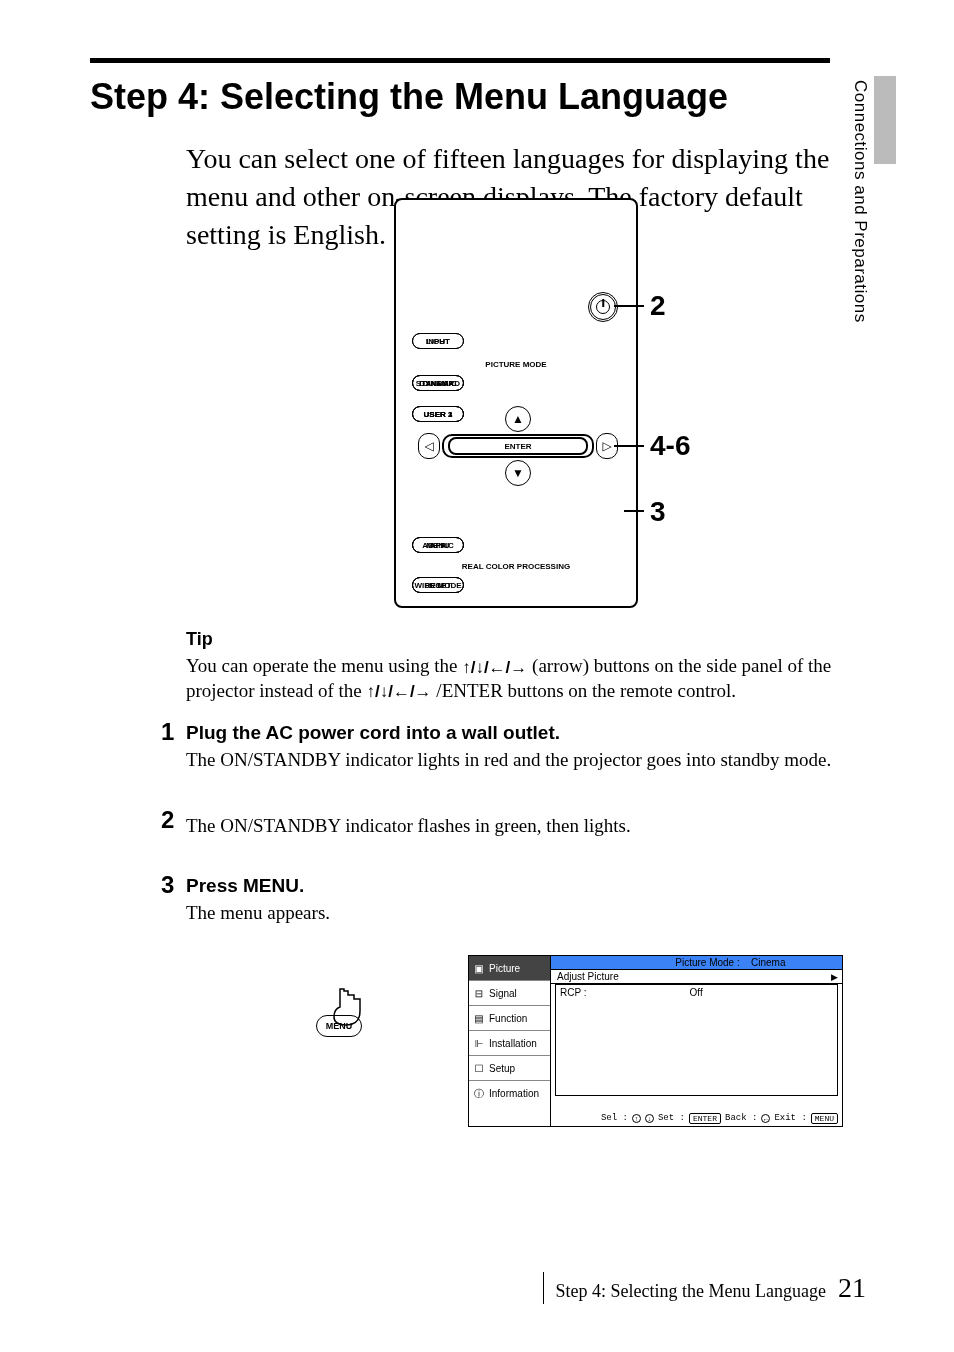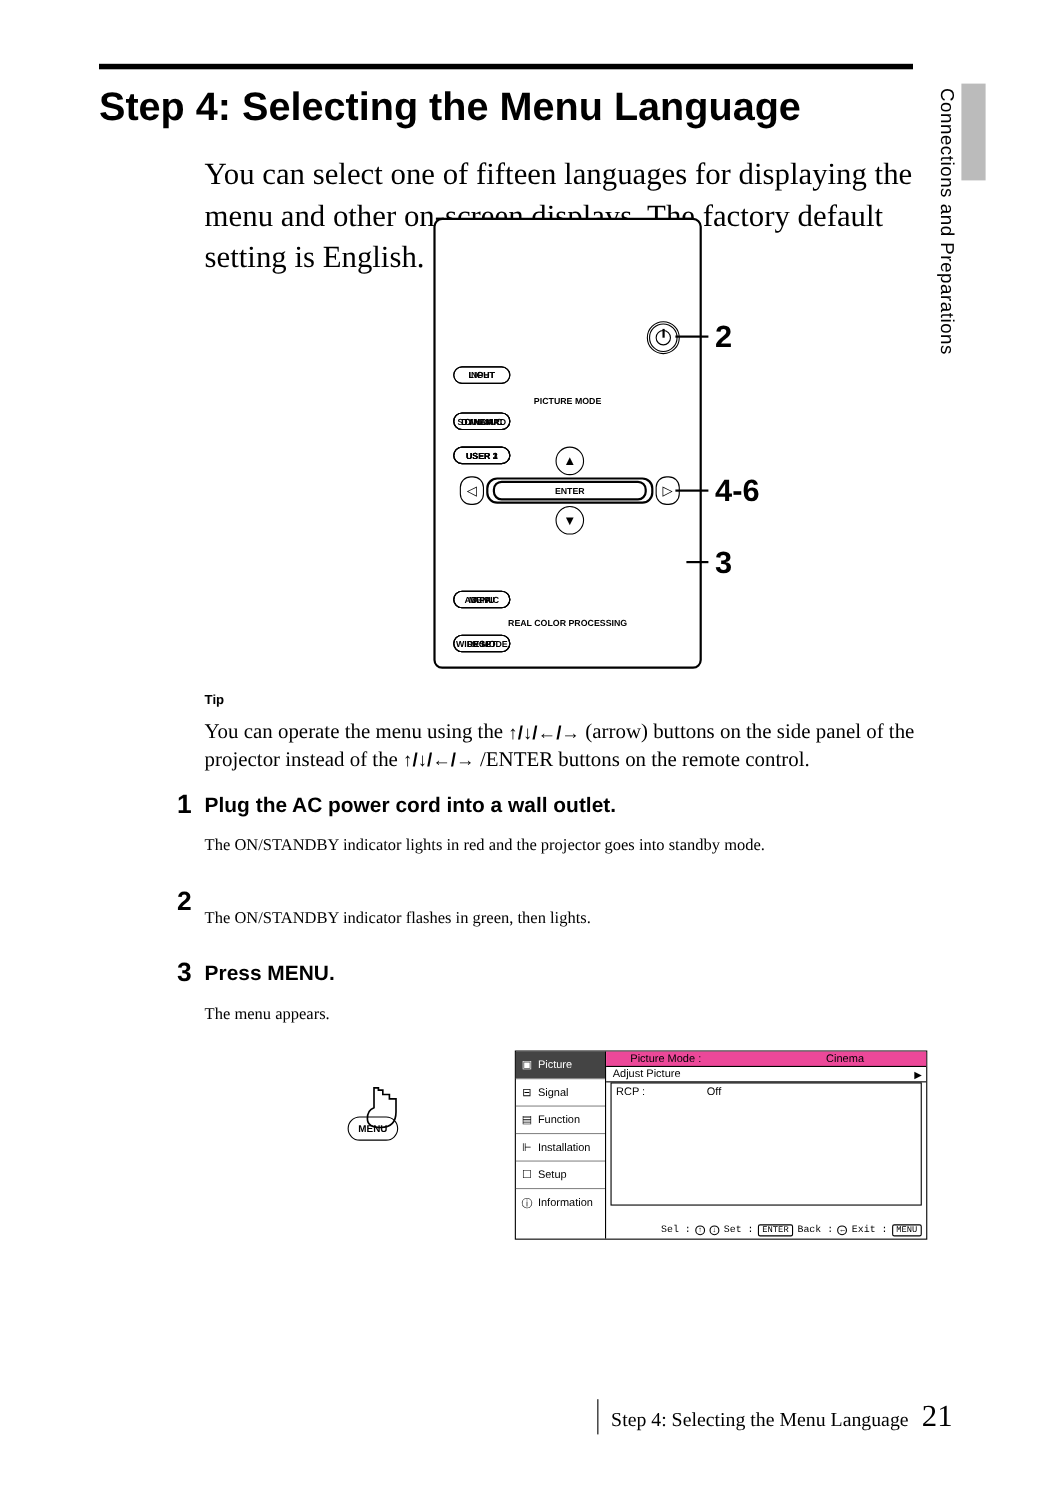--- a/index.html
+++ b/index.html
@@ -151,21 +151,21 @@
     font-family: Arial, Helvetica, sans-serif;
     font-size: 28px;
     font-weight: 700;
   }
   
   .tip-h {
     position: absolute;
     top: 629px; left: 186px;
     font-family: Arial, Helvetica, sans-serif;
     font-weight: 700;
-    font-size: 12px;
+    font-size: 18px;
   }
   .tip-p {
     position: absolute;
     top: 654px; left: 186px;
     width: 650px;
     font-size: 19px;
     line-height: 1.3;
   }
   .arrow-inline {
     display: inline-block;
@@ -182,22 +182,22 @@
     font-family: Arial, Helvetica, sans-serif;
     font-weight: 700;
     font-size: 24px;
   }
   .step .title {
     font-family: Arial, Helvetica, sans-serif;
     font-weight: 700;
     font-size: 19px;
   }
   .step .body {
-    font-size: 15px;
-    margin-top: 16px;
+    font-size: 19px;
+    margin-top: 4px;
     line-height: 1.3;
   }
   .step1 { top: 722px; }
   .step2 { top: 810px; }
   .step3 { top: 875px; }
   .power-icon-inline {
     display:inline-block;width:14px;height:14px;border:1.5px solid #000;border-radius:50%;position:relative;vertical-align:-1px;margin:0 1px;
   }
   .power-icon-inline::after{content:"";position:absolute;top:-3px;left:50%;width:1.5px;height:9px;background:#000;transform:translateX(-50%);}
 
@@ -237,39 +237,40 @@
     border-bottom: 1px solid #888;
   }
   .osd-left .tab.sel { background:#444;color:#fff; }
   .osd-left .tab:last-of-type { border-bottom:none;}
   .osd-left .glyph { font-size:10px; display:inline-block; width:12px; text-align:center;}
   .osd-right {
     position:absolute;top:0;left:82px;right:0;bottom:0;
   }
   .osd-right .hdr {
     height:14px;
-    background:#ec4899;
+    background:#3b82f6;
     font-size:10px;
     display:flex;
     padding-left:22px;
     align-items:center;
     border-bottom:1px solid #000;
+    justify-content:center;
   }
   .osd-right .hdr .val{position:absolute;left:200px;}
   .osd-right .row-line {
     height:14px;font-size:10px;padding-left:6px;display:flex;align-items:center;
     border-bottom:1px solid #000;position:relative;
   }
   .osd-right .row-line .tri{position:absolute;right:4px;font-size:9px;}
   .osd-right .body-area{
     position:absolute;top:28px;left:4px;right:4px;height:112px;
     border:1px solid #000;
   }
   .osd-right .body-area .rcp{font-size:10px;padding:2px 4px;display:flex;}
-  .osd-right .body-area .rcp .v{margin-left:56px;}
+  .osd-right .body-area .rcp .v{margin-left:103px;}
   .osd-foot{
     position:absolute;bottom:0;left:82px;right:0;height:16px;
     font-size:9px;display:flex;align-items:center;justify-content:flex-end;
     padding-right:4px;gap:4px;font-family:Liberation Mono, monospace;
   }
   .keycap{display:inline-block;border:1px solid #000;border-radius:2px;padding:0 3px;font-size:8px;line-height:9px;}
   .keycirc{display:inline-block;border:1px solid #000;border-radius:50%;width:9px;height:9px;font-size:7px;text-align:center;line-height:8px;}
 
   
   .footer {

